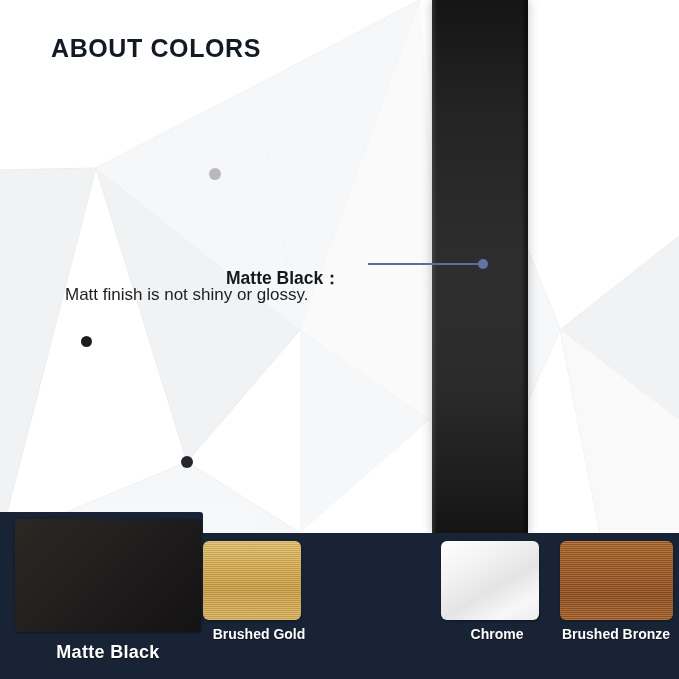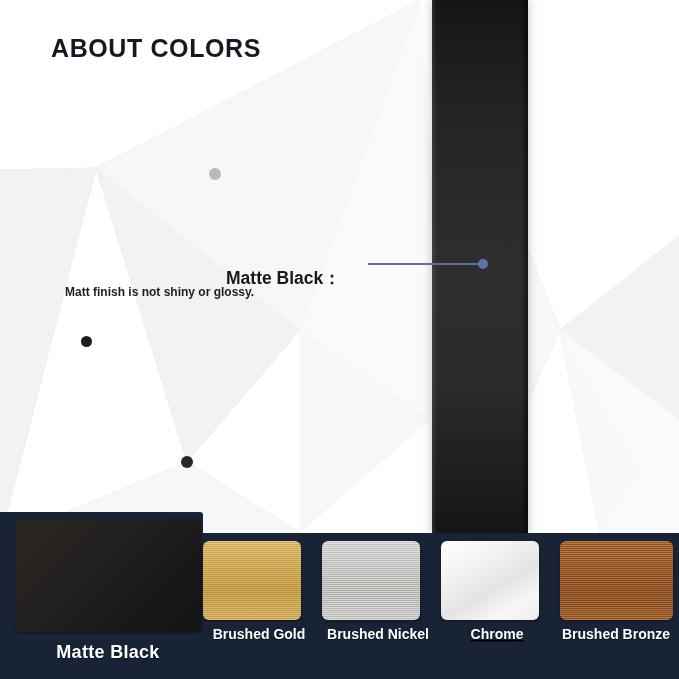--- a/index.html
+++ b/index.html
@@ -44,21 +44,21 @@
     color:#141a24;white-space:nowrap;
   }
 
   
   #callout-label{
     position:absolute;left:226px;top:266px;
     font-size:17.5px;font-weight:bold;color:#16181c;white-space:nowrap;
   }
   #callout-desc{
     position:absolute;left:65px;top:285px;
-    font-size:12px;font-weight:bold;color:#1c1e22;white-space:nowrap;text-align:right;
+    font-size:17px;font-weight:normal;color:#1c1e22;white-space:nowrap;text-align:right;
   }
   #callout-line{
     position:absolute;left:368px;top:263px;width:113px;height:2px;
     background:#5b6e9c;
   }
   #callout-dot{
     position:absolute;left:478px;top:259px;width:10px;height:10px;
     border-radius:50%;background:#5e74a6;
   }
 
@@ -99,21 +99,21 @@
   }
   #swatch-matte-black .swatch-label{
     width:186px;margin-top:10px;font-size:18px;letter-spacing:.3px;
   }
 
   
   .swatch-regular .swatch-tile{width:98px;height:79px;}
   .swatch-regular .swatch-label{width:112px;margin-top:6px;font-size:14px;}
   #swatch-brushed-gold{left:203px;top:541px;}
   #swatch-brushed-nickel{left:322px;top:541px;}
-  #swatch-chrome{left:441px;top:541px;text-decoration:underline;}
+  #swatch-chrome{left:441px;top:541px;}
   #swatch-brushed-bronze{left:560px;top:541px;}
   #swatch-brushed-bronze .swatch-tile{width:113px;}
 
   .tex-gold{
     background:
       repeating-linear-gradient(0deg,rgba(255,255,255,.16) 0px,rgba(255,255,255,.16) 1px,rgba(120,85,20,.16) 1px,rgba(120,85,20,.16) 2px),
       linear-gradient(180deg,#e0bd6a 0%,#d4ab52 30%,#c79b41 62%,#d8b25d 100%);
   }
   .tex-nickel{
     background:
@@ -188,24 +188,20 @@
   <div class="swatch-item" id="swatch-matte-black">
     <div class="swatch-tile"></div>
     <div class="swatch-label">Matte Black</div>
   </div>
 
   <div class="swatch-item swatch-regular" id="swatch-brushed-gold">
     <div class="swatch-tile tex-gold"></div>
     <div class="swatch-label">Brushed Gold</div>
   </div>
 
-  <div class="swatch-item swatch-regular" id="swatch-brushed-nickel">
-    <div class="swatch-tile tex-nickel"></div>
-    <div class="swatch-label">Brushed Nickel</div>
-  </div>
 
   <div class="swatch-item swatch-regular" id="swatch-chrome">
     <div class="swatch-tile tex-chrome"></div>
     <div class="swatch-label">Chrome</div>
   </div>
 
   <div class="swatch-item swatch-regular" id="swatch-brushed-bronze">
     <div class="swatch-tile tex-bronze"></div>
     <div class="swatch-label">Brushed Bronze</div>
   </div>

